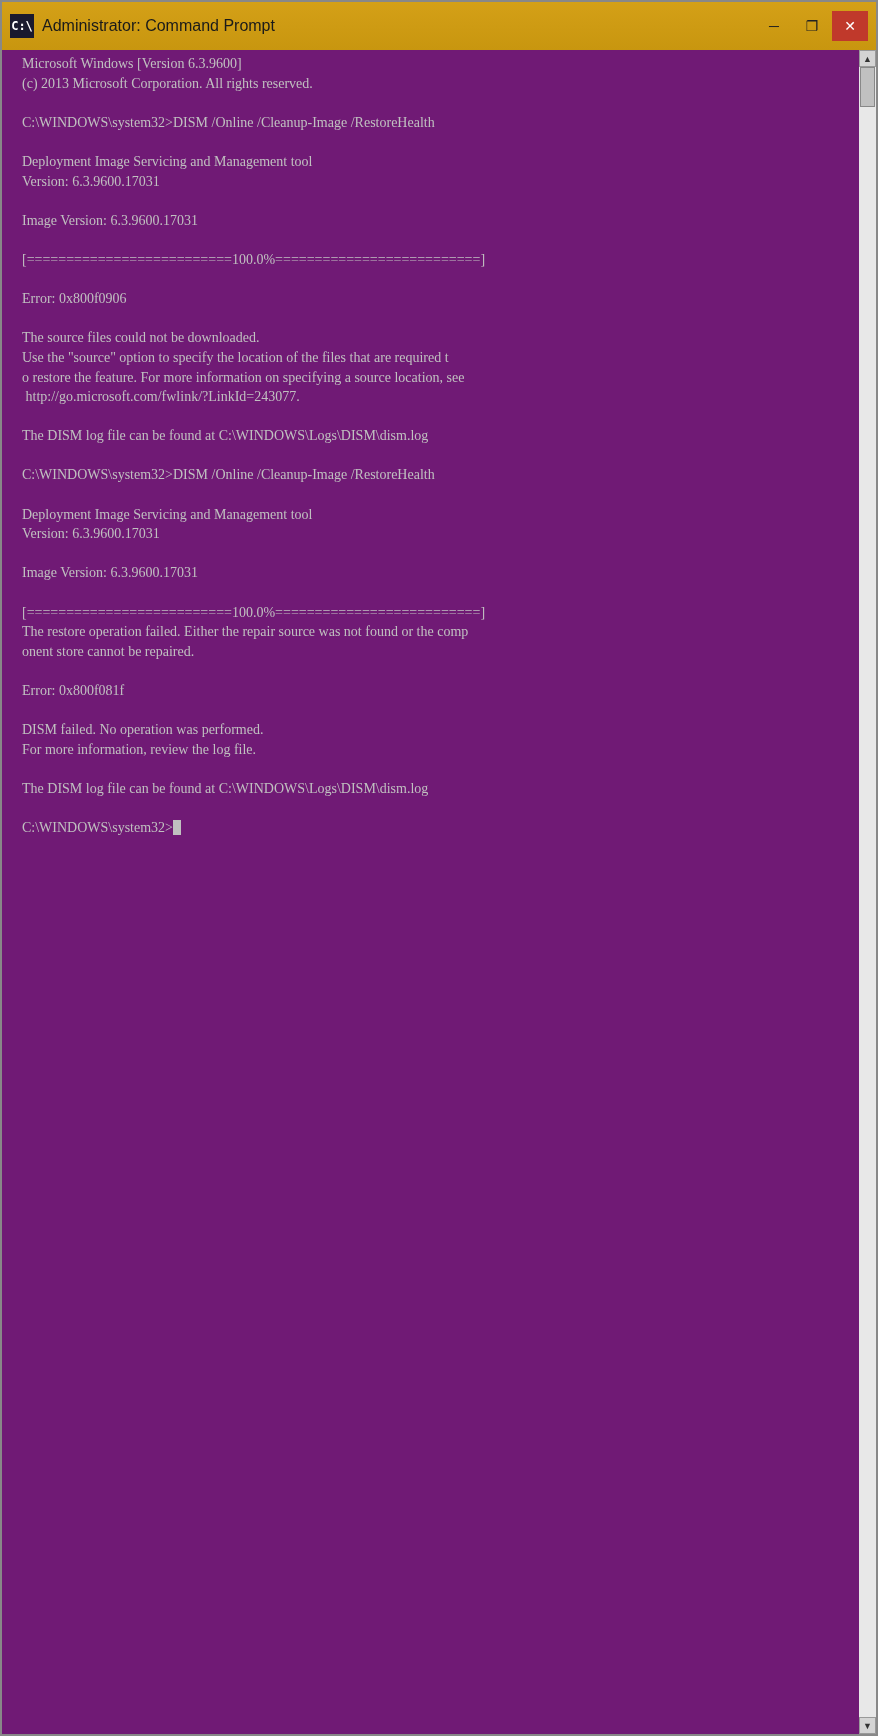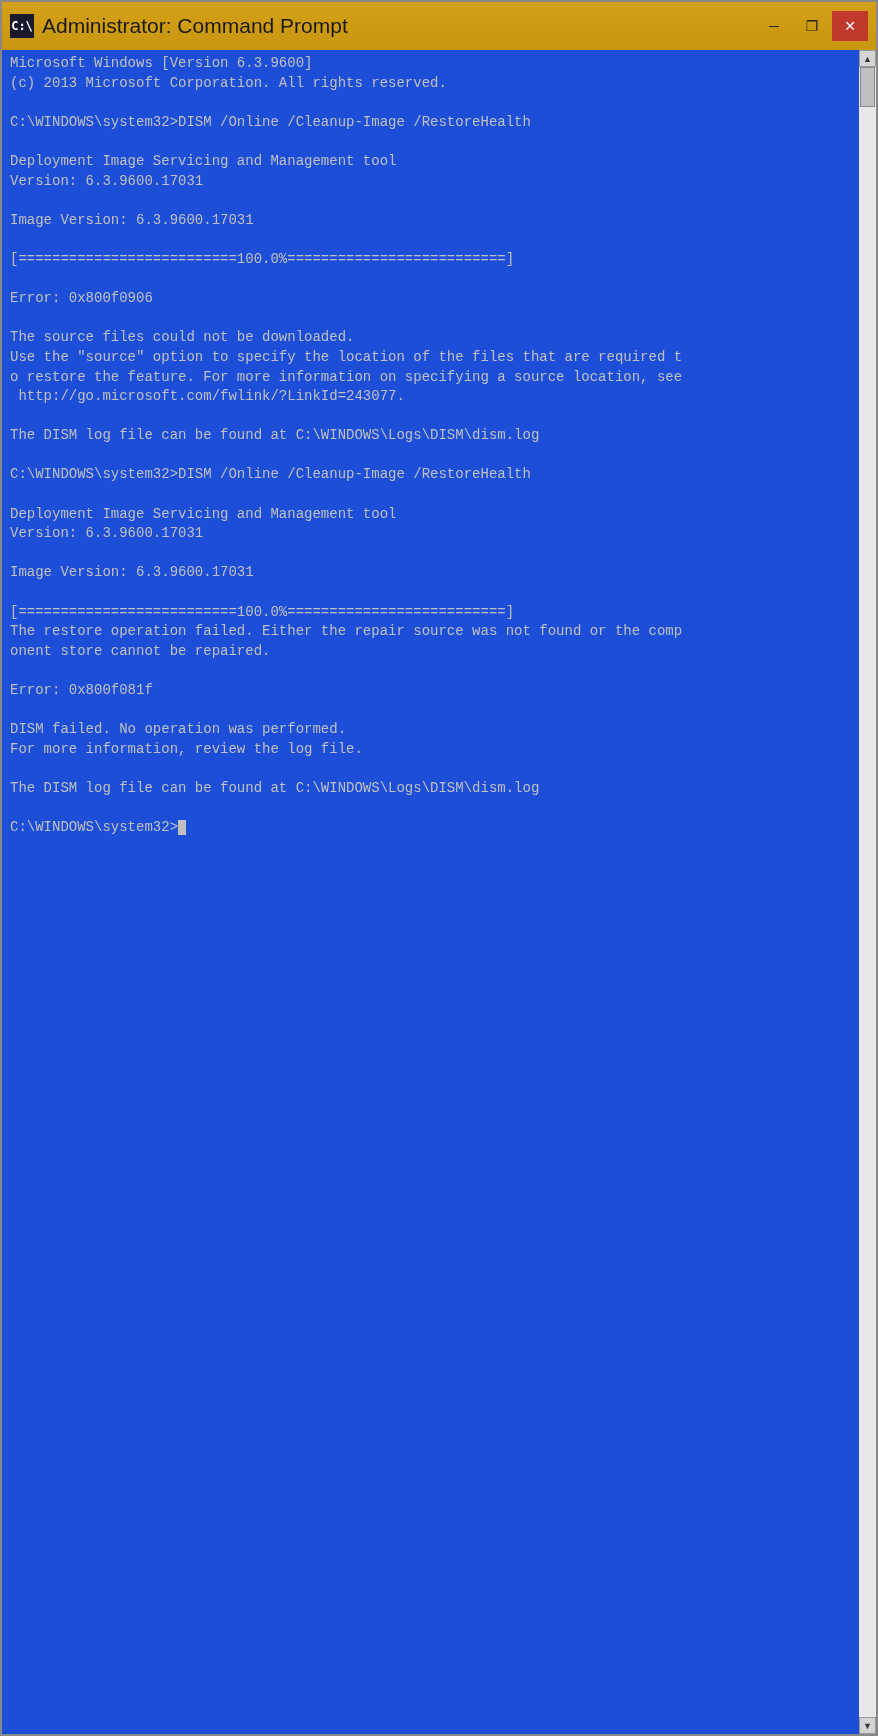--- a/index.html
+++ b/index.html
@@ -47,21 +47,21 @@
       align-items: center;
       justify-content: center;
       color: #fff;
       font-size: 12px;
       font-weight: bold;
       font-family: monospace;
     }
 
     .title-text {
       color: #1a1a1a;
-      font-size: 21px;
+      font-size: 16px;
       font-weight: normal;
       font-family: 'Segoe UI', Arial, sans-serif;
     }
 
     .title-controls {
       display: flex;
       gap: 2px;
     }
 
     .title-btn {
@@ -83,26 +83,26 @@
     }
 
     .window-body {
       display: flex;
       flex: 1;
       overflow: hidden;
     }
 
     .terminal {
       flex: 1;
-      background: #1d4ed8;
+      background: #701a75;
       color: #c0c0c0;
-      font-family: Liberation Mono, monospace;
+      font-family: Liberation Serif, serif;
       font-size: 14px;
       line-height: 1.4;
-      padding: 4px 8px;
+      padding: 4px 20px;
       overflow: hidden;
       white-space: pre-wrap;
       word-break: break-all;
     }
 
     .scrollbar {
       width: 17px;
       background: #f0f0f0;
       display: flex;
       flex-direction: column;

